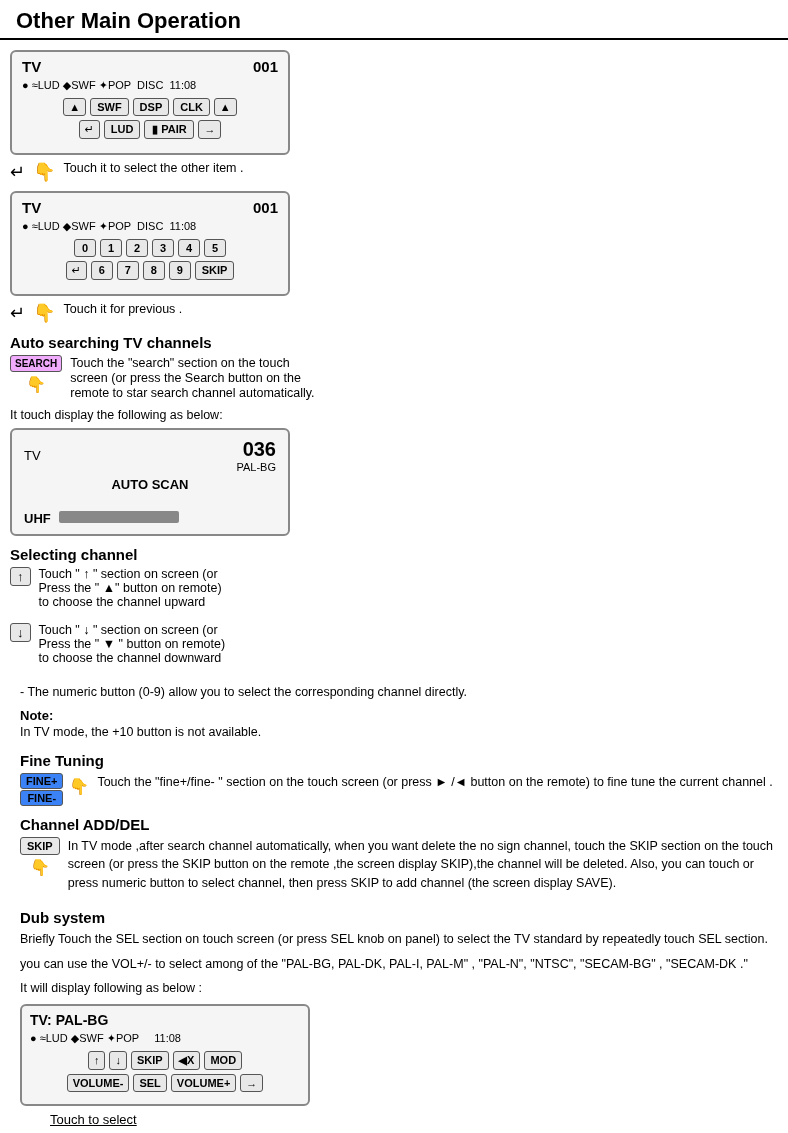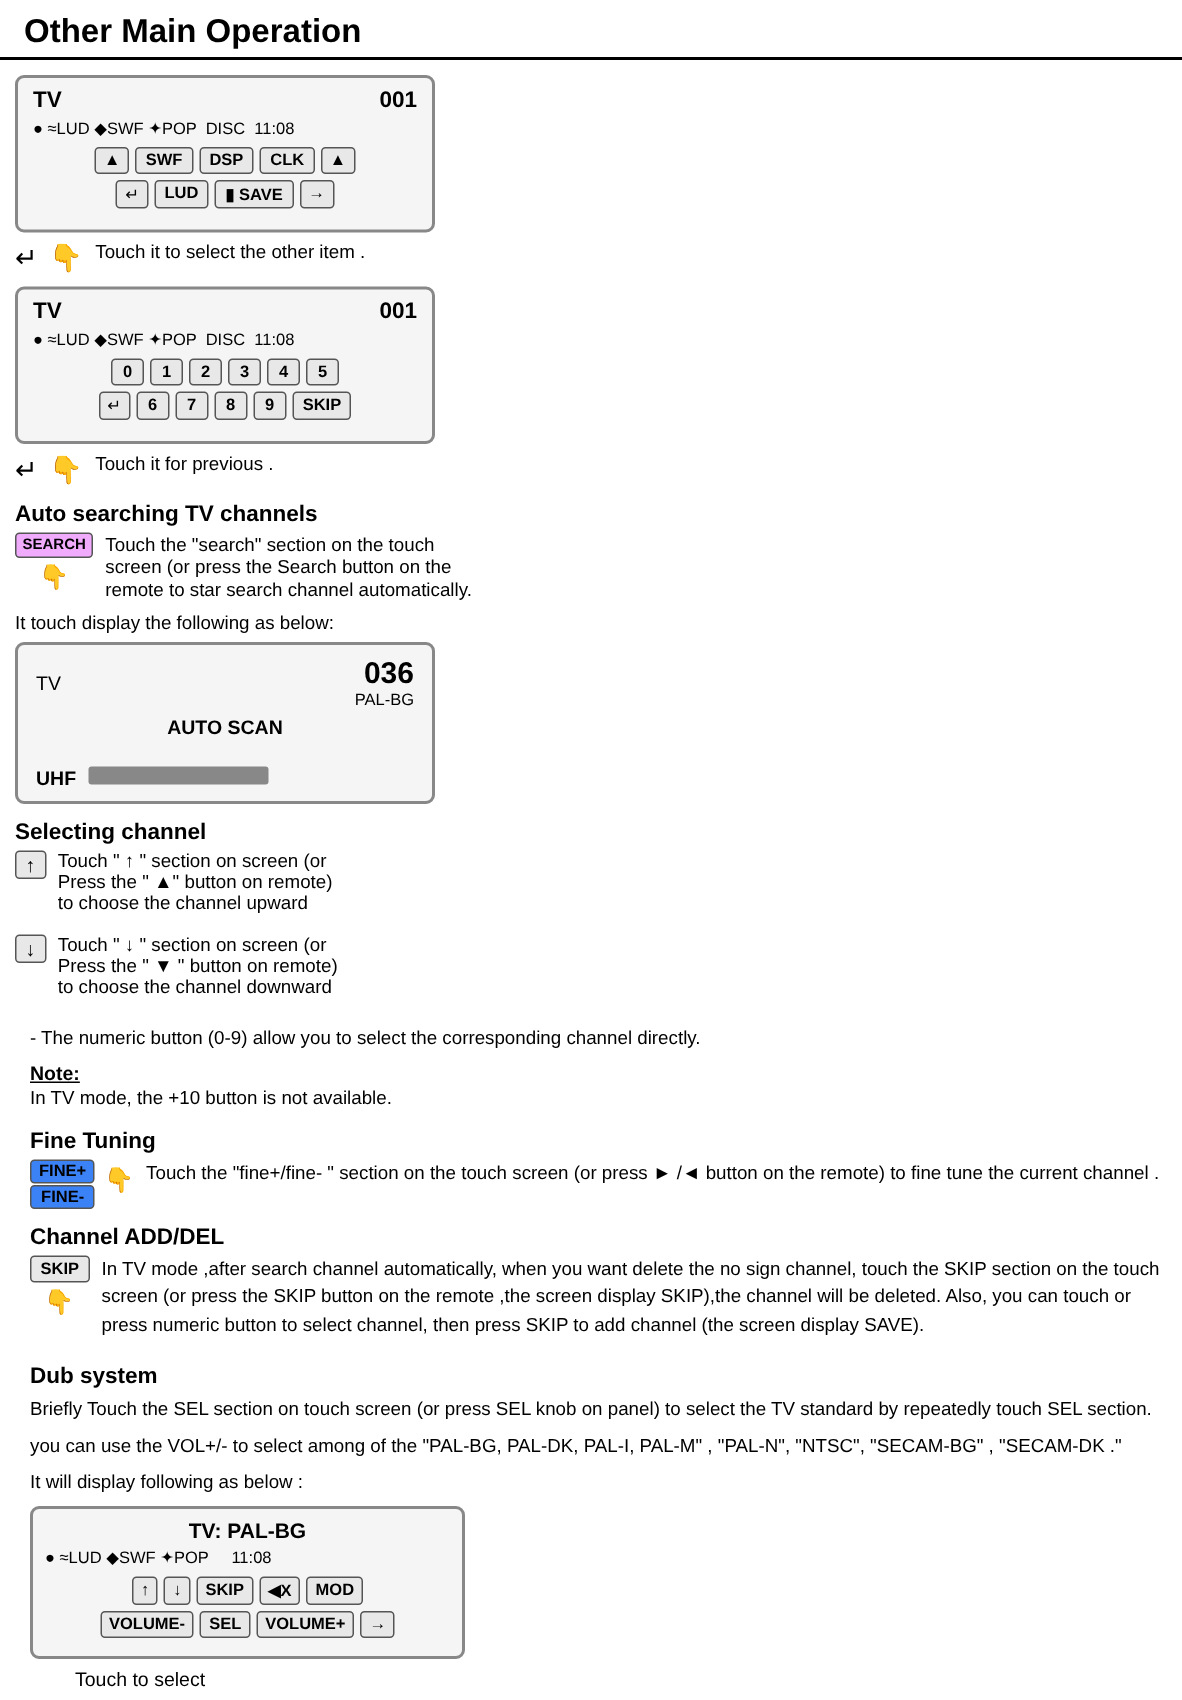--- a/index.html
+++ b/index.html
@@ -215,21 +215,20 @@
       border: 2px solid #888;
       border-radius: 6px;
       background: #f5f5f5;
       padding: 6px 8px 8px 8px;
       margin-bottom: 6px;
       width: 290px;
     }
     .pal-header {
       font-size: 14px;
       font-weight: bold;
-      text-align: center;
       margin-bottom: 4px;
     }
     .pal-status {
       display: flex;
       gap: 8px;
       font-size: 11px;
       align-items: center;
       margin-bottom: 6px;
     }
     .pal-btn-row {
@@ -242,32 +241,32 @@
       border: 1.5px solid #555;
       border-radius: 3px;
       padding: 2px 5px;
       font-size: 11px;
       font-weight: bold;
       background: #e8e8e8;
       text-align: center;
     }
     
     .touch-link {
+      text-decoration: underline;
       font-size: 13px;
       color: #000;
     }
     .touch-link-plain {
       font-size: 11px;
       color: #4c1d95;
     }
     
     .note-bold {
       font-weight: bold;
       font-size: 13px;
-      text-decoration: underline;
     }
     
     .page-num {
       text-align: center;
       font-size: 13px;
       margin-top: 16px;
     }
     
     .search-box {
       border: 1.5px solid #555;
@@ -312,21 +311,21 @@
       <div class="tv-buttons-row">
         <div class="icon-arrow-up">▲</div>
         <div class="tv-btn">SWF</div>
         <div class="tv-btn">DSP</div>
         <div class="tv-btn">CLK</div>
         <div class="icon-arrow-up">▲</div>
       </div>
       <div class="tv-buttons-row">
         <div class="icon-arrow-left">↵</div>
         <div class="tv-btn">LUD</div>
-        <div class="tv-btn tv-btn-wide">▮ SAVE</div>
+        <div class="tv-btn tv-btn-wide">▮ PAIR</div>
         <div class="icon-arrow-right">→</div>
       </div>
     </div>
 
     <div class="touch-row">
       <span class="touch-icon">↵</span>
       <span class="touch-icon">👇</span>
       <span class="touch-text">Touch it to select the other item .</span>
     </div>
 

